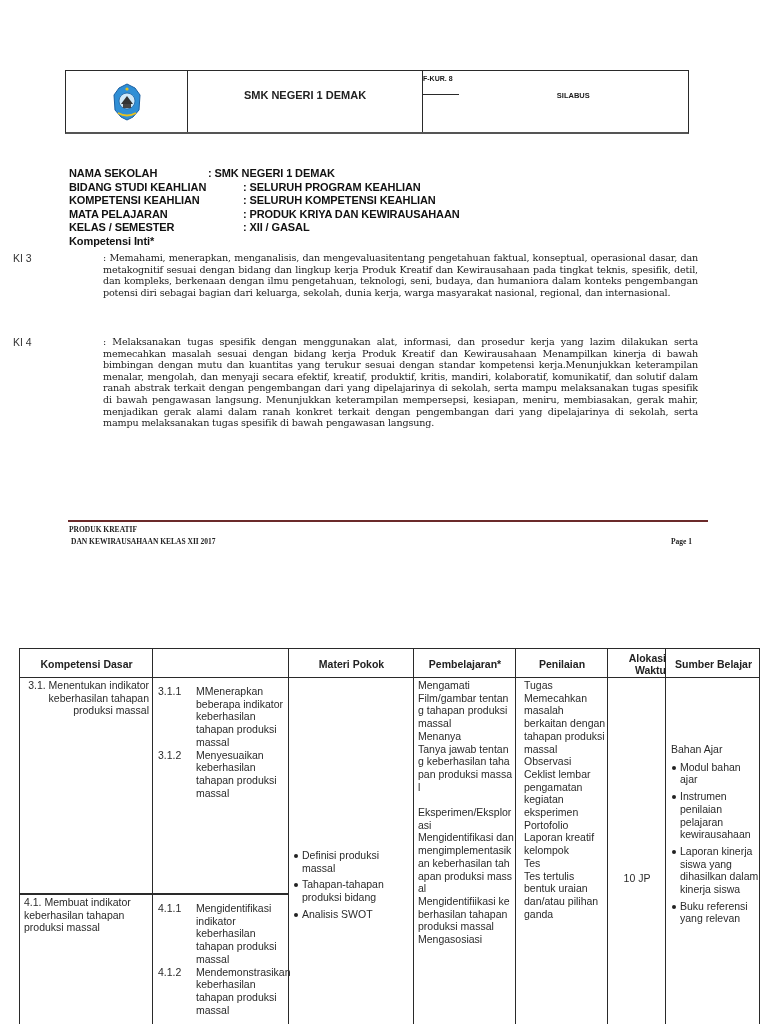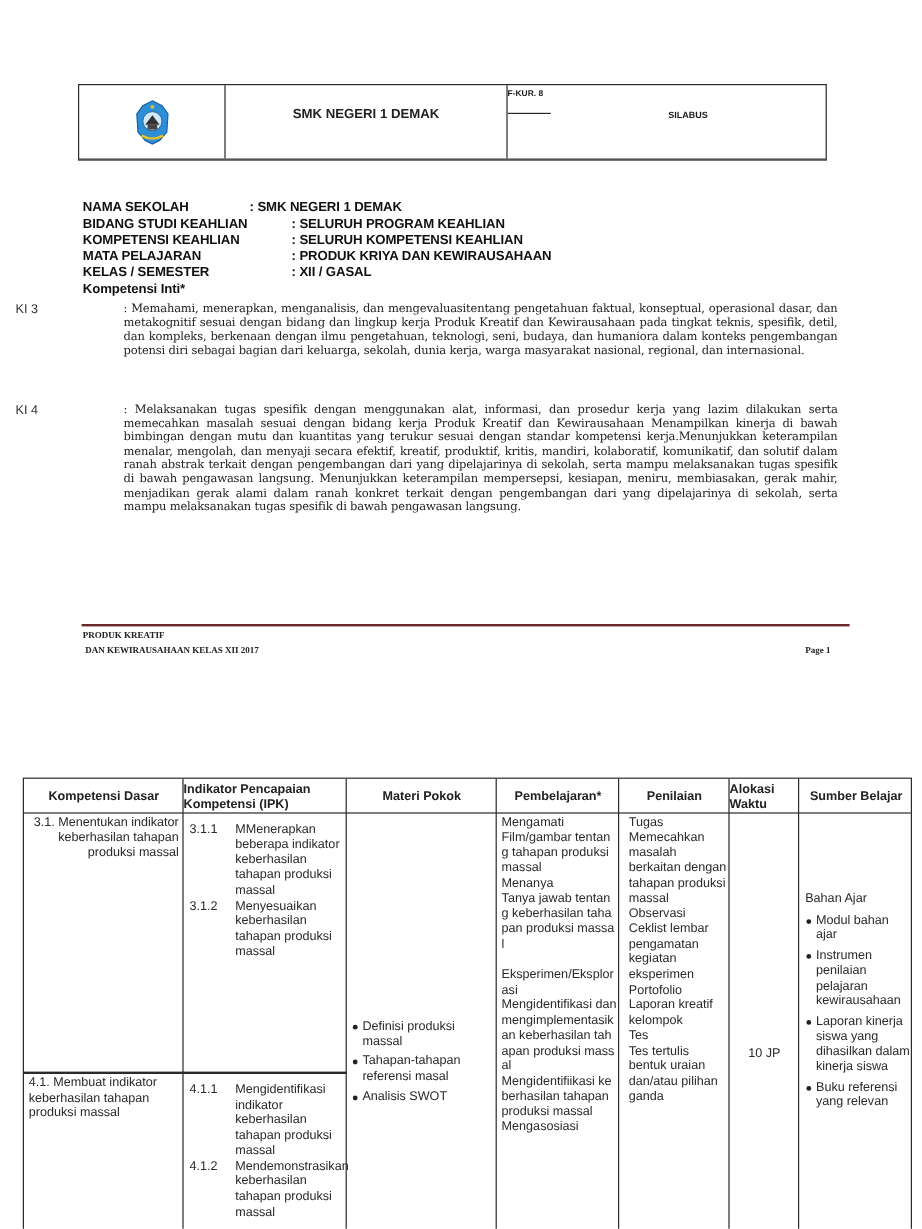--- a/index.html
+++ b/index.html
@@ -32,21 +32,21 @@
   
   .footer-line { position: absolute; left: 68px; top: 520px; width: 640px; height: 2px; background: #6b2a2a; }
   .footer-l1 { position: absolute; left: 69px; top: 525px; font-family: "Liberation Serif", serif; font-size: 7.5px; font-weight: bold; color: #222; }
   .footer-l2 { position: absolute; left: 71px; top: 537px; font-family: "Liberation Serif", serif; font-size: 7.5px; font-weight: bold; color: #222; }
   .footer-page { position: absolute; left: 671px; top: 537px; font-family: "Liberation Serif", serif; font-size: 7.5px; font-weight: bold; color: #222; }
 
   
   .tbl { position: absolute; left: 19px; top: 648px; width: 741px; height: 400px; border: 1.5px solid #2a2a2a; }
   .col { position: absolute; top: 0; bottom: 0; border-right: 1.5px solid #2a2a2a; }
   .thead { position: absolute; left: 0; top: 0; width: 100%; height: 29px; border-bottom: 1.5px solid #2a2a2a; }
-  .th { position: absolute; top: 0; height: 29px; display: flex; align-items: center; justify-content: center; text-align: left; font-size: 10.5px; font-weight: bold; line-height: 12px; color: #222; }
+  .th { position: absolute; top: 0; height: 29px; display: flex; align-items: center; justify-content: center; text-align: right; font-size: 10.5px; font-weight: bold; line-height: 12px; color: #222; }
   .cell { position: absolute; font-size: 10.5px; line-height: 12.7px; color: #2a2a2a; }
   .hline { position: absolute; height: 1.5px; background: #2a2a2a; }
   .ipk-item { position: relative; padding-left: 38px; }
   .ipk-num { position: absolute; left: 0; top: 0; }
   .bul { position: relative; padding-left: 9px; margin-bottom: 4px; }
   .bul::before { content: ""; position: absolute; left: 1px; top: 5px; width: 4px; height: 4px; border-radius: 50%; background: #222; }
 </style>
 </head>
 <body>
 
@@ -110,21 +110,20 @@
 
   <div class="col" style="left:0;width:133px;"></div>
   <div class="col" style="left:133px;width:136px;"></div>
   <div class="col" style="left:269px;width:125px;"></div>
   <div class="col" style="left:394px;width:102px;"></div>
   <div class="col" style="left:496px;width:92px;"></div>
   <div class="col" style="left:588px;width:58px;"></div>
 
   <div class="thead">
     <div class="th" style="left:0;width:133px;">Kompetensi Dasar</div>
-    <div class="th" style="left:133px;width:136px;">Indikator Pencapaian Kompetensi (IPK)</div>
     <div class="th" style="left:269px;width:125px;">Materi Pokok</div>
     <div class="th" style="left:394px;width:102px;">Pembelajaran*</div>
     <div class="th" style="left:496px;width:92px;">Penilaian</div>
     <div class="th" style="left:588px;width:58px;">Alokasi Waktu</div>
     <div class="th" style="left:646px;width:95px;">Sumber Belajar</div>
   </div>
 
   <div class="hline" style="left:0;width:269px;top:244px;"></div>
 
   <div class="cell" style="left:4px;top:30px;width:125px;text-align:right;">3.1. Menentukan indikator keberhasilan tahapan  produksi massal</div>
@@ -146,21 +145,21 @@
       <span>Mengidentifikasi indikator keberhasilan tahapan produksi massal</span>
     </div>
     <div class="ipk-item">
       <span class="ipk-num">4.1.2</span>
       <span>Mendemonstrasikan keberhasilan tahapan produksi massal</span>
     </div>
   </div>
 
   <div class="cell" style="left:273px;top:200px;width:118px;">
     <div class="bul">Definisi  produksi massal</div>
-    <div class="bul">Tahapan-tahapan referensi masal</div>
+    <div class="bul">Tahapan-tahapan produksi bidang</div>
     <div class="bul">Analisis SWOT</div>
   </div>
 
   <div class="cell" style="left:398px;top:30px;width:96px;word-break:break-all;">
     <div>Mengamati</div>
     <div>Film/gambar tentang tahapan produksi massal</div>
     <div>Menanya</div>
     <div>Tanya jawab tentang keberhasilan tahapan  produksi massal</div>
     <div style="height:12.7px;"></div>
     <div>Eksperimen/Eksplorasi</div>

